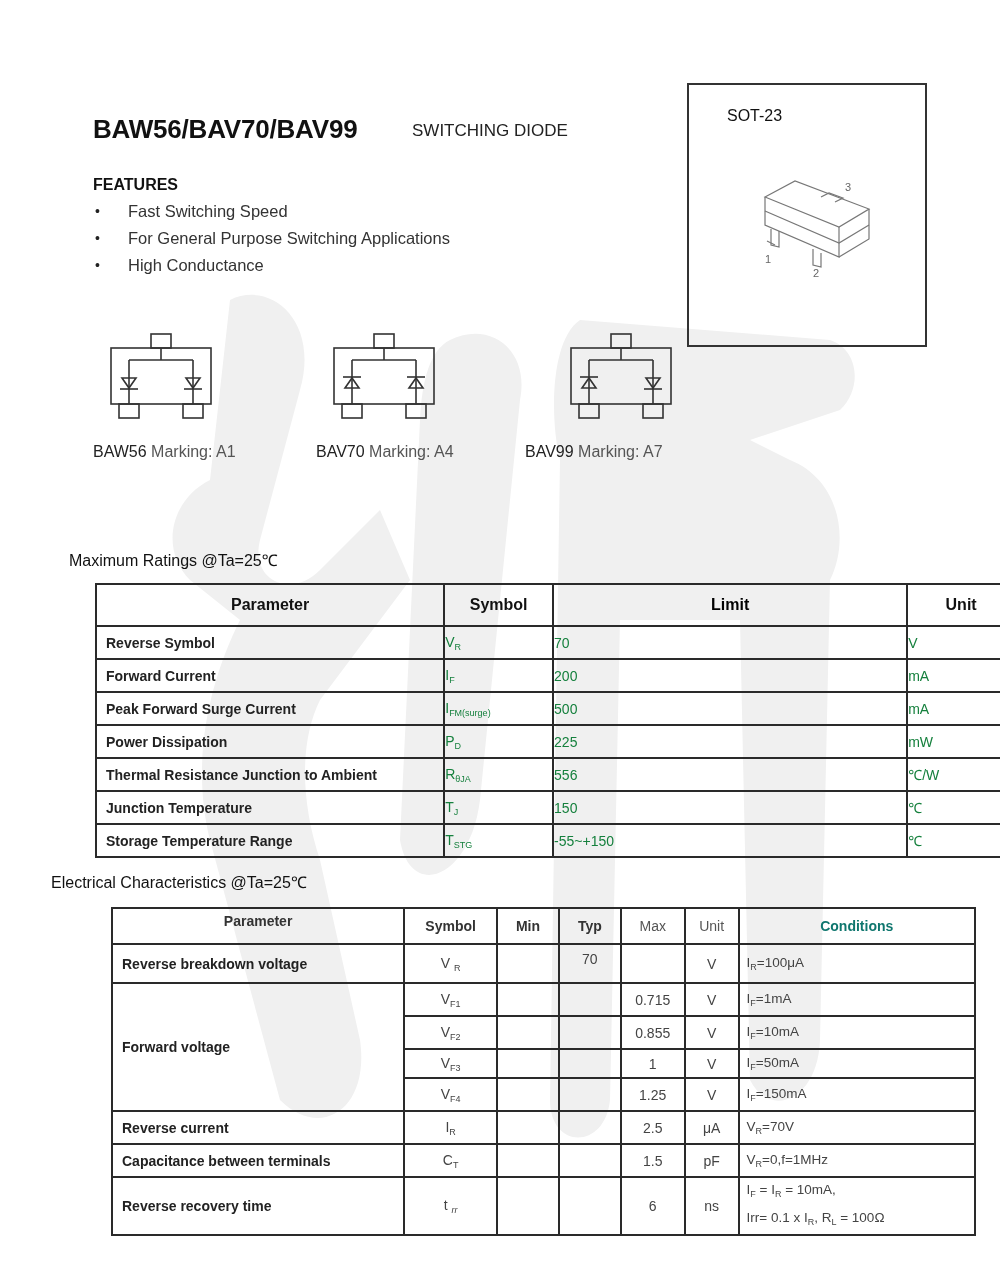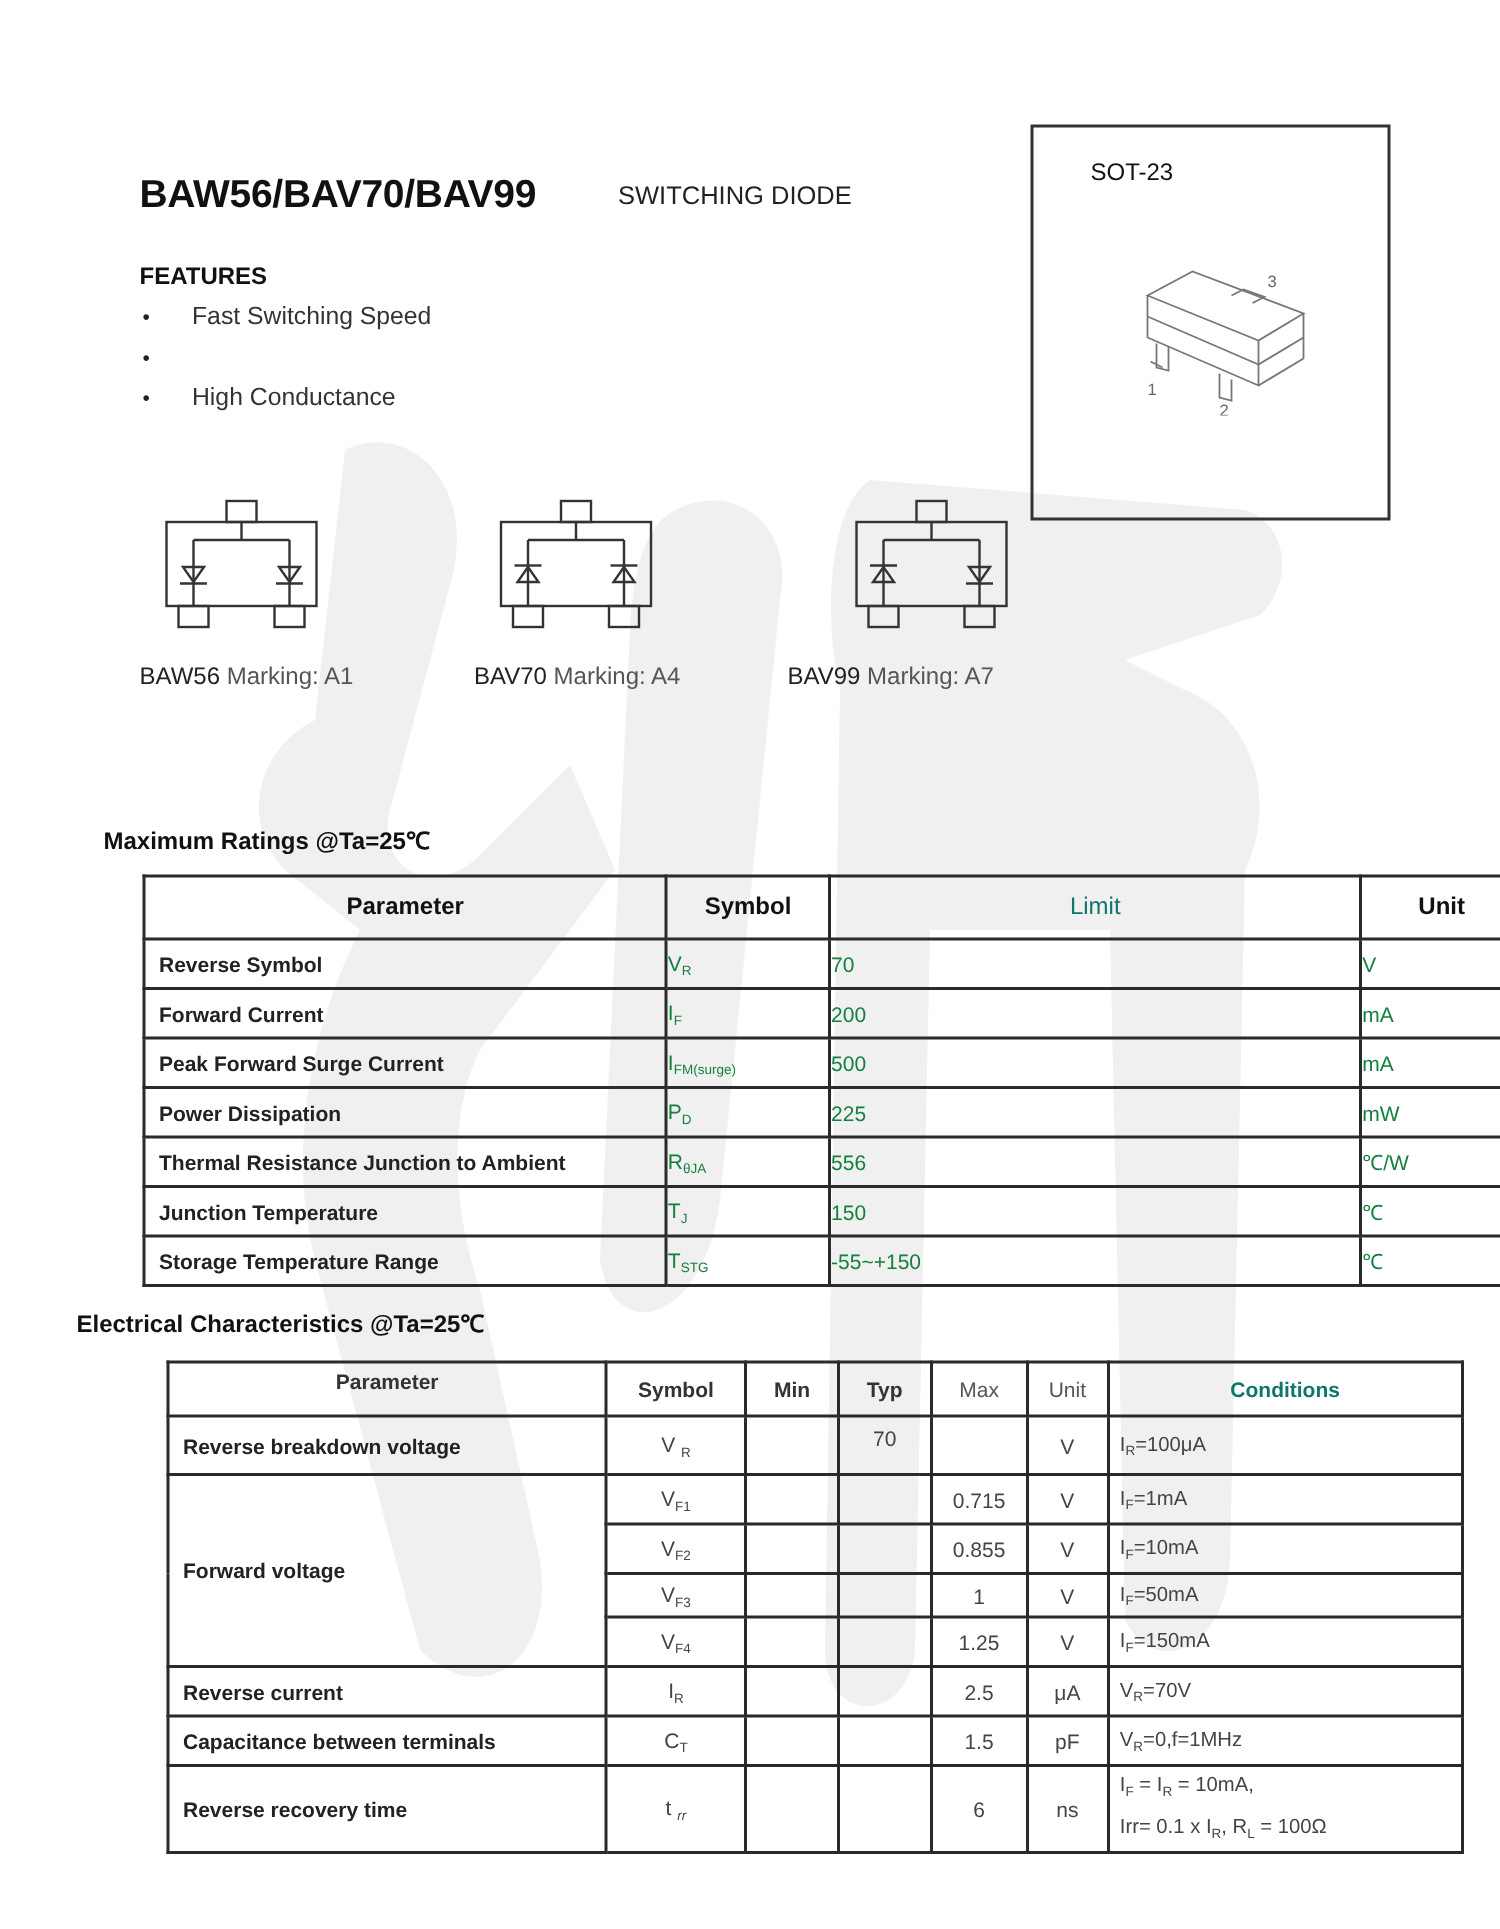--- a/index.html
+++ b/index.html
@@ -27,21 +27,21 @@
   .schem { width:110px; height:90px; }
   .schem-a { left:105px; top:330px; }
   .schem-b { left:328px; top:330px; }
   .schem-c { left:565px; top:330px; }
   .mark { font-size:16px; color:#555; top:443px; }
   .mark b { font-weight:normal; color:#222; }
   .mark-a { left:93px; }
   .mark-b { left:316px; }
   .mark-c { left:525px; }
 
-  .sec-h { font-size:16px; font-weight:bold; color:#111; }
+  .sec-h { font-size:16px; font-weight:normal; color:#111; }
   .sec-max { left:69px; top:549px; }
   .sec-el { left:51px; top:871px; }
 
   table { border-collapse:collapse; background:transparent;margin-left:42px; }
   td, th { border:2px solid #2a2a2a; padding:0; font-weight:normal; }
   .tmax { left:53px; top:583px; width:921px; }
   .tmax th { height:40px; font-size:16px; font-weight:bold; color:#111; }
   .tmax td { height:31px; font-size:14px; color:#15803d; text-align:left; }
   .tmax td.param { text-align:left; padding-left:9px; font-weight:bold; color:#222; font-size:14px; }
 
@@ -63,21 +63,21 @@
     <path d="M430 40 L 680 60 C 710 70, 712 110, 690 130 L 600 160 L 640 180 C 690 200, 700 260, 680 300 L 670 760 C 668 820, 620 840, 600 800 L 590 340 L 470 340 L 460 820 C 455 870, 400 870, 400 820 L 410 180 C 400 140, 400 60, 430 40 Z"></path>
   </g>
 </svg>
 
 <div class="abs title">BAW56/BAV70/BAV99</div>
 <div class="abs subtitle">SWITCHING DIODE</div>
 
 <div class="abs features-h">FEATURES</div>
 <ul class="abs features">
   <li><span class="bullet">•</span><span>Fast Switching Speed</span></li>
-  <li><span class="bullet">•</span></li>
+  <li><span class="bullet">•</span><span>For General Purpose Switching Applications</span></li>
   <li><span class="bullet">•</span><span>High Conductance</span></li>
 </ul>
 
 <div class="abs pkg-box">
   <div class="pkg-label">SOT-23</div>
   <svg class="pkg-draw" width="130" height="110" viewBox="0 0 130 110">
     <g fill="none" stroke="#777" stroke-width="1.2">
       <path d="M18 30 L48 14 L122 42 L92 60 Z"></path>
       <path d="M18 30 L18 58 L92 90 L92 60"></path>
       <path d="M92 90 L122 72 L122 42"></path>
@@ -144,21 +144,21 @@
   <colgroup>
       <col style="width:349px">
       <col style="width:109px">
       <col style="width:355px">
       <col style="width:108px">
     </colgroup>
   <tbody>
       <tr>
     <th>Parameter</th>
     <th>Symbol</th>
-    <th style="font-weight:normal;color:#0f766e">Limit</th>
+    <th style="font-weight:bold;color:#000000">Limit</th>
     <th>Unit</th>
   </tr>
   <tr>
     <td class="param">Reverse Symbol</td>
     <td><span>V</span><span class="sub">R</span></td>
     <td>70</td>
     <td>V</td>
   </tr>
   <tr>
     <td class="param">Forward Current</td>

